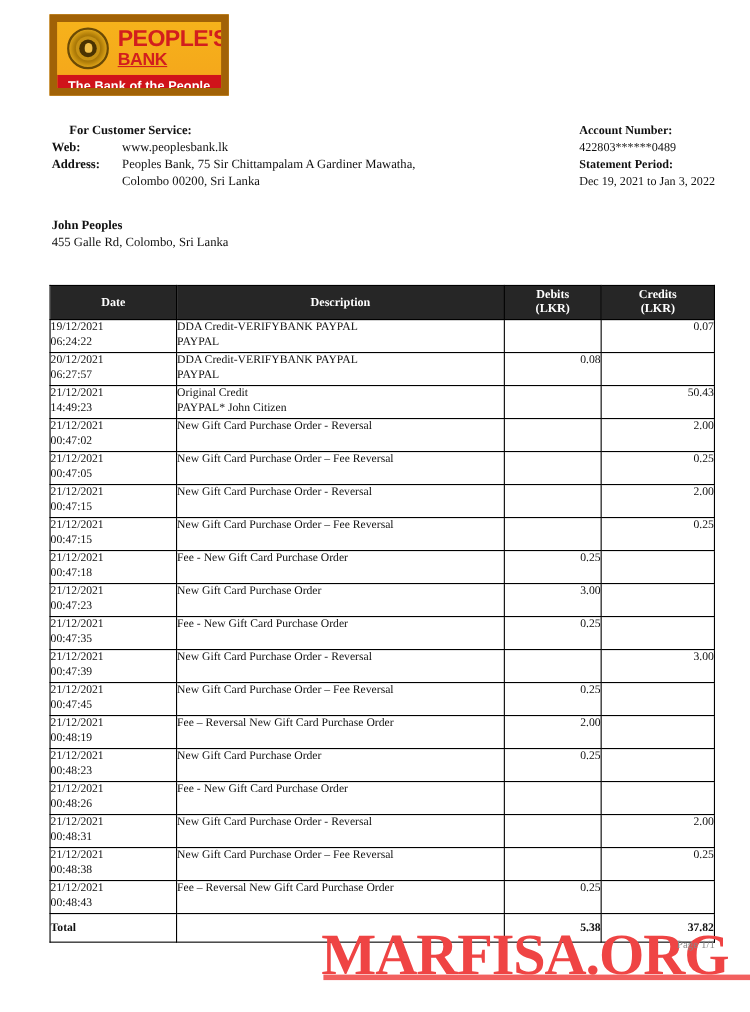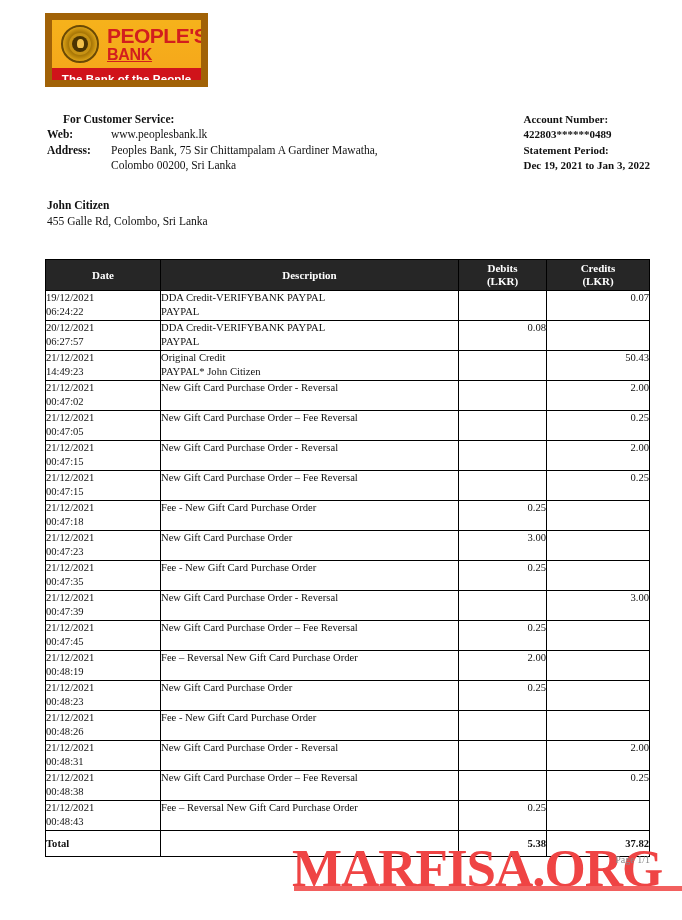--- a/index.html
+++ b/index.html
@@ -110,21 +110,21 @@
 
   #header-right {
     position: absolute;
     right: 32px;
     top: 112px;
     text-align: left;
     font-size: 11px;
     line-height: 15.4px;
   }
   #header-right .hr-label { font-weight: bold; }
-  #header-right .hr-value { font-weight: bold; }
+  #header-right .hr-value { font-weight: normal; }
 
   
   #customer {
     position: absolute;
     left: 47px;
     top: 198px;
     font-size: 11.5px;
     line-height: 15.5px;
   }
   #customer-name { font-weight: bold; font-size: 11.5px; }
@@ -265,21 +265,21 @@
 </div>
 
 <div id="header-right">
   <div class="hr-label">Account Number:</div>
   <div class="hr-value">422803******0489</div>
   <div class="hr-label">Statement Period:</div>
   <div class="hr-value">Dec 19, 2021 to Jan 3, 2022</div>
 </div>
 
 <div id="customer">
-  <div id="customer-name">John Citizen</div>
+  <div id="customer-name">John Peoples</div>
   <div id="customer-address">455 Galle Rd, Colombo, Sri Lanka</div>
 </div>
 
 <table id="stmt-table">
   <colgroup>
     <col class="col-date">
       <col class="col-desc">
       <col class="col-debit">
       <col class="col-credit">
   </colgroup>

